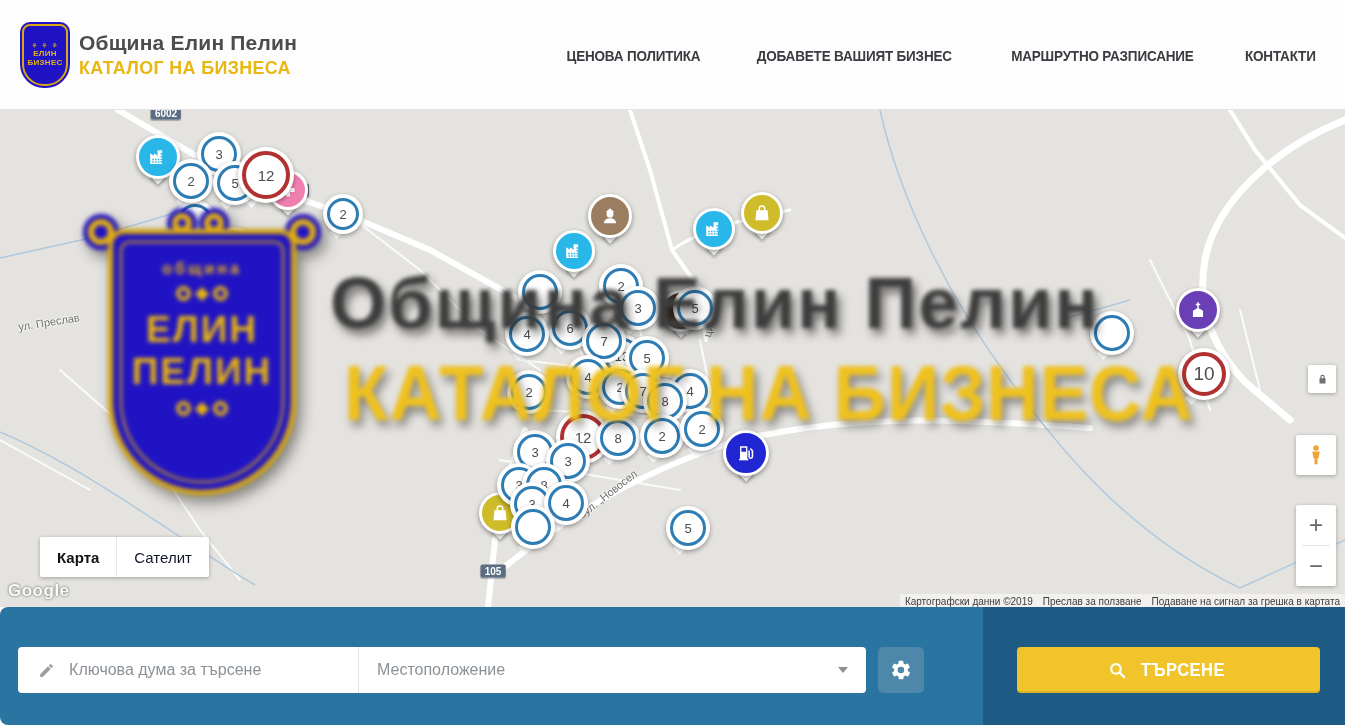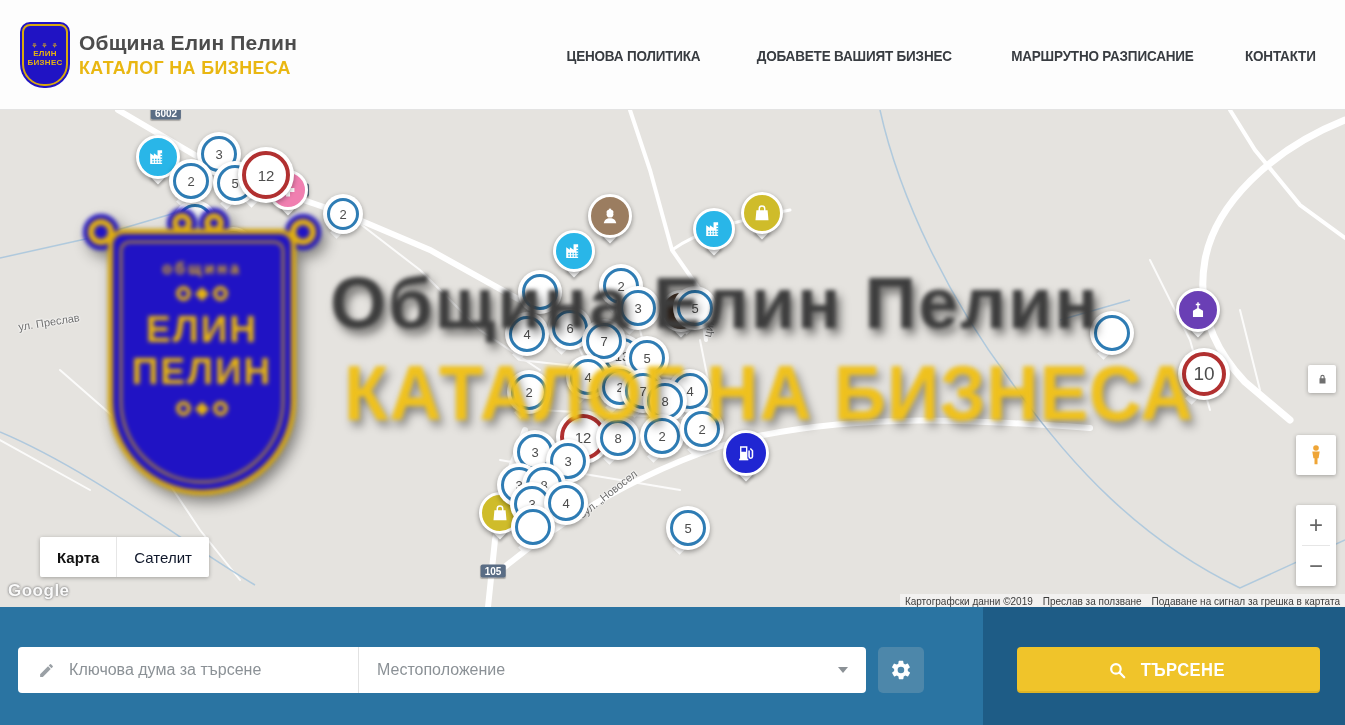--- a/index.html
+++ b/index.html
@@ -59,21 +59,21 @@
   .attrib { position:absolute; right:0; bottom:0; height:13px; background:rgba(245,245,245,.75); display:flex; align-items:flex-end; font-size:10px; color:#3c3c3c; }
   .attrib span { padding:0 5px; white-space:nowrap; }
   .ctl-box { position:absolute; background:#fff; box-shadow:0 1px 4px rgba(0,0,0,.3); border-radius:2px; display:flex; align-items:center; justify-content:center; cursor:pointer; }
   .lock-btn { left:1308px; top:255px; width:28px; height:28px; }
   .pegman-btn { left:1296px; top:325px; width:40px; height:40px; }
   .zoomctl { position:absolute; left:1296px; top:395px; width:40px; height:81px; background:#fff; box-shadow:0 1px 4px rgba(0,0,0,.3); border-radius:2px; display:flex; flex-direction:column; }
   .z-btn { flex:1; display:flex; align-items:center; justify-content:center; font-size:24px; color:#666; cursor:pointer; }
   .z-div { height:1px; background:#e6e6e6; margin:0 6px; }
 
   
-  .searchbar { position:absolute; left:0; top:607px; width:1345px; height:118px; background:#2a74a2; z-index:10; }
+  .searchbar { position:absolute; left:0; top:607px; width:1345px; height:118px; background:#2a74a2; z-index:10;border-radius:8px; }
   .sb-panel { position:absolute; right:0; top:0; width:362px; height:118px; background:#1e5c86; }
   .sb-fields { position:absolute; left:18px; top:40px; width:848px; height:46px; background:#fff; border-radius:4px; display:flex; align-items:stretch; }
   .sb-kw { flex:0 0 340px; display:flex; align-items:center; padding:0 14px 0 20px; }
   .sb-kw input { border:0; outline:none; font-size:16px; color:#555; width:100%; margin-left:14px; font-family:"Liberation Sans",sans-serif; }
   .sb-kw input::placeholder { color:#8b9196; }
   .sb-sel { flex:1; border-left:1px solid #e2e2e2; display:flex; align-items:center; justify-content:space-between; padding:0 18px; font-size:16px; color:#8b9196; cursor:pointer; }
   .caret { width:0; height:0; border-left:5px solid transparent; border-right:5px solid transparent; border-top:6px solid #8b9196; }
   .gear-btn { position:absolute; left:878px; top:40px; width:46px; height:46px; background:#4d87aa; border-radius:5px; display:flex; align-items:center; justify-content:center; cursor:pointer; }
   .gear-btn svg { width:22px; height:22px; }
   .search-btn { position:absolute; left:1017px; top:40px; width:303px; height:46px; background:#f0c42a; border:0; border-radius:4px; display:flex; align-items:center; justify-content:center; gap:10px; cursor:pointer; box-shadow:inset 0 -2px 0 rgba(0,0,0,.08); }

